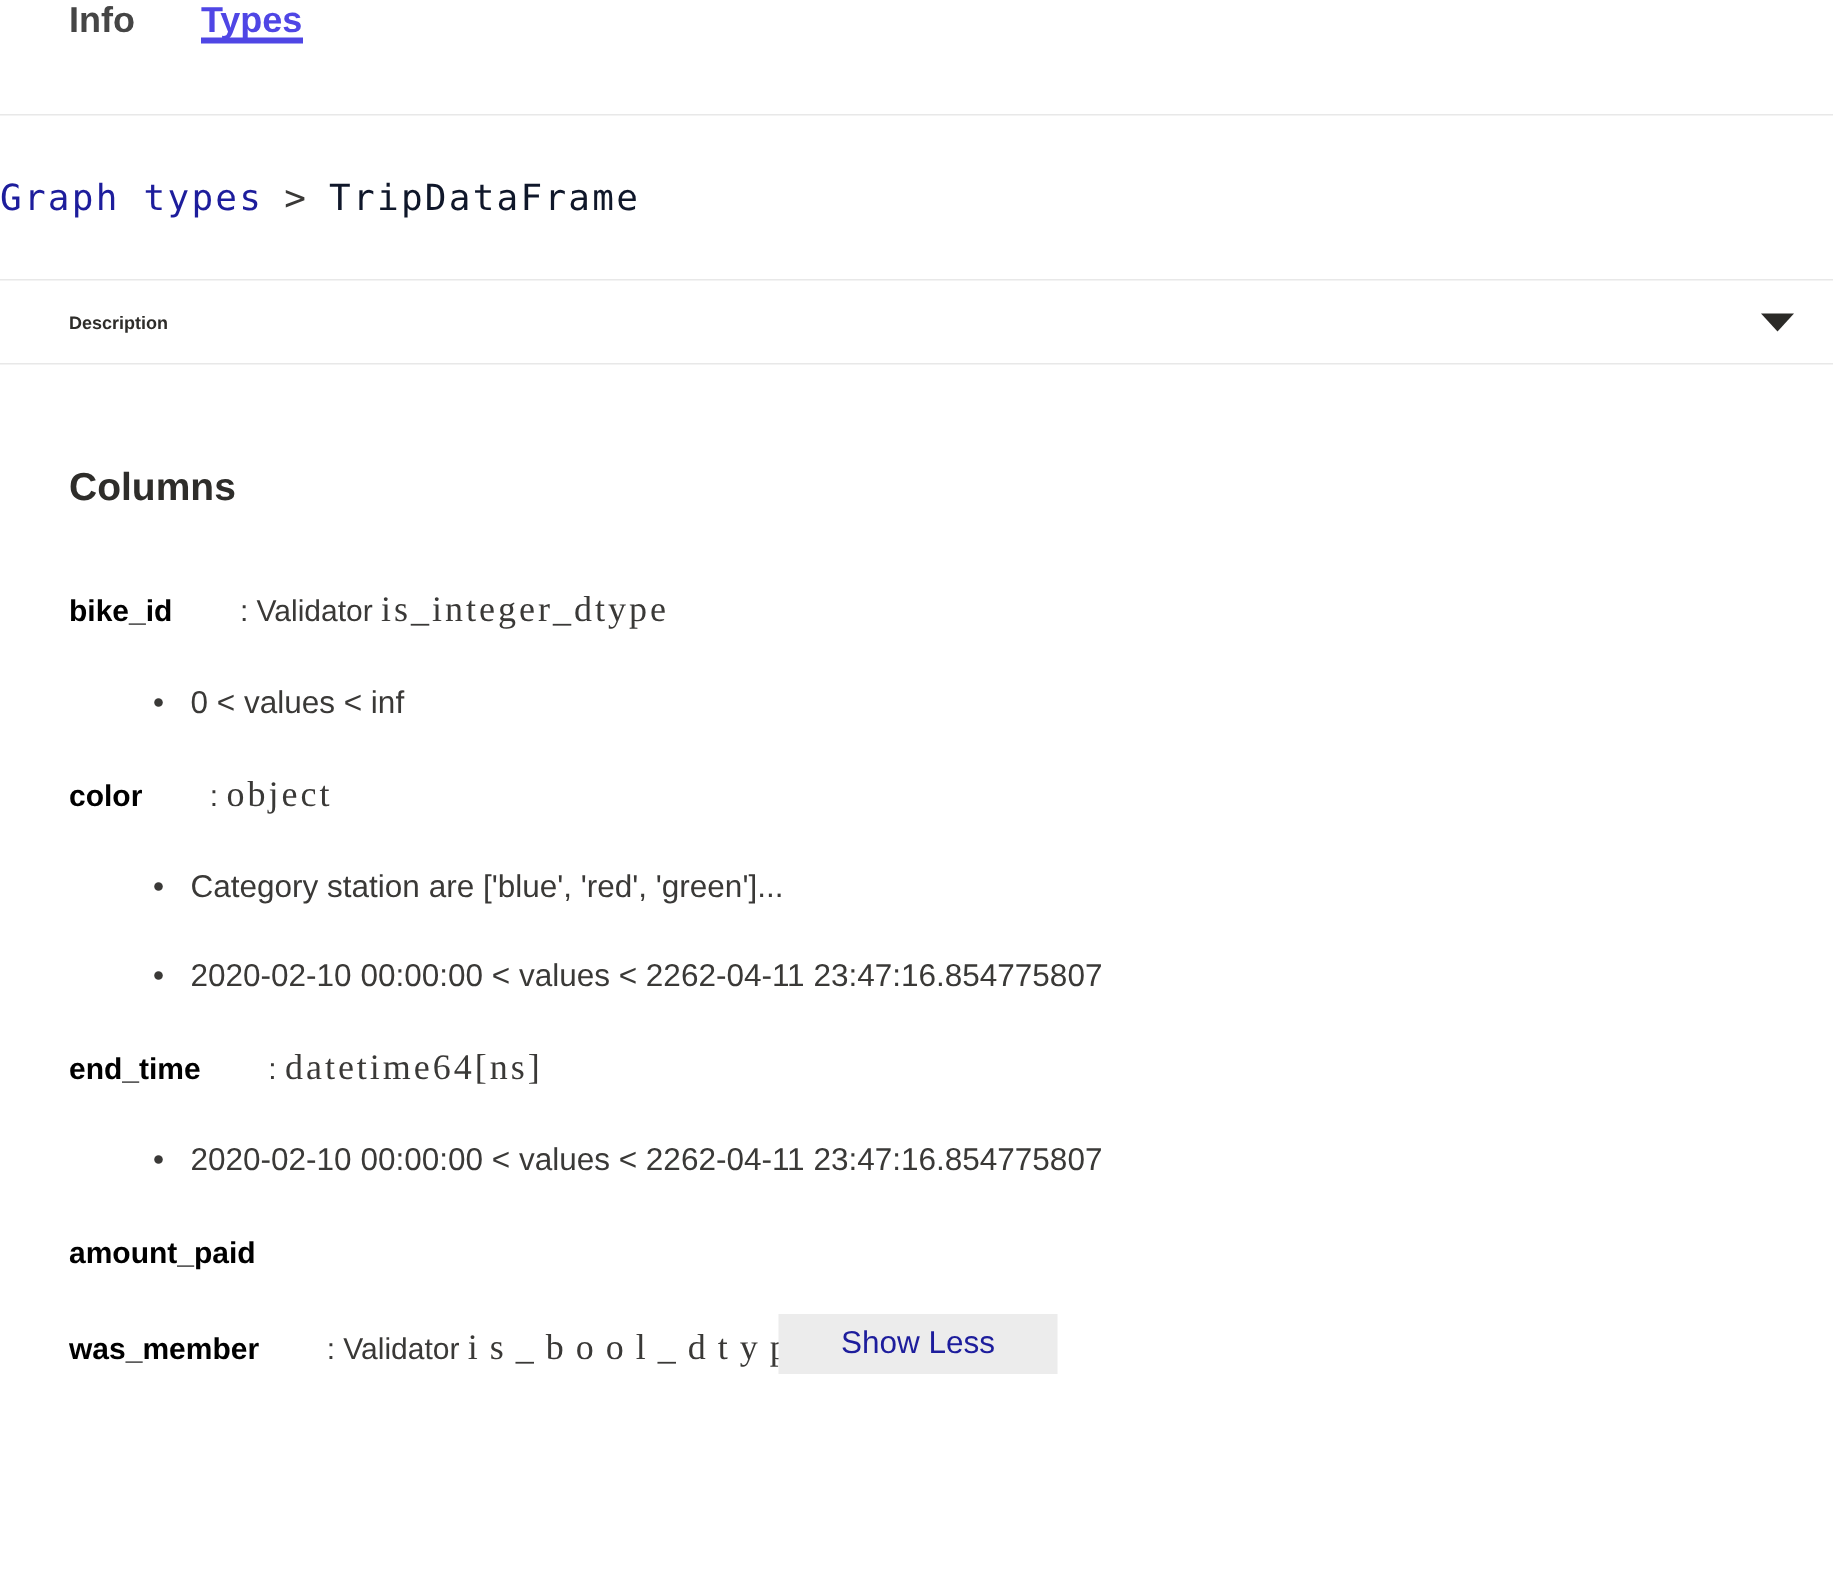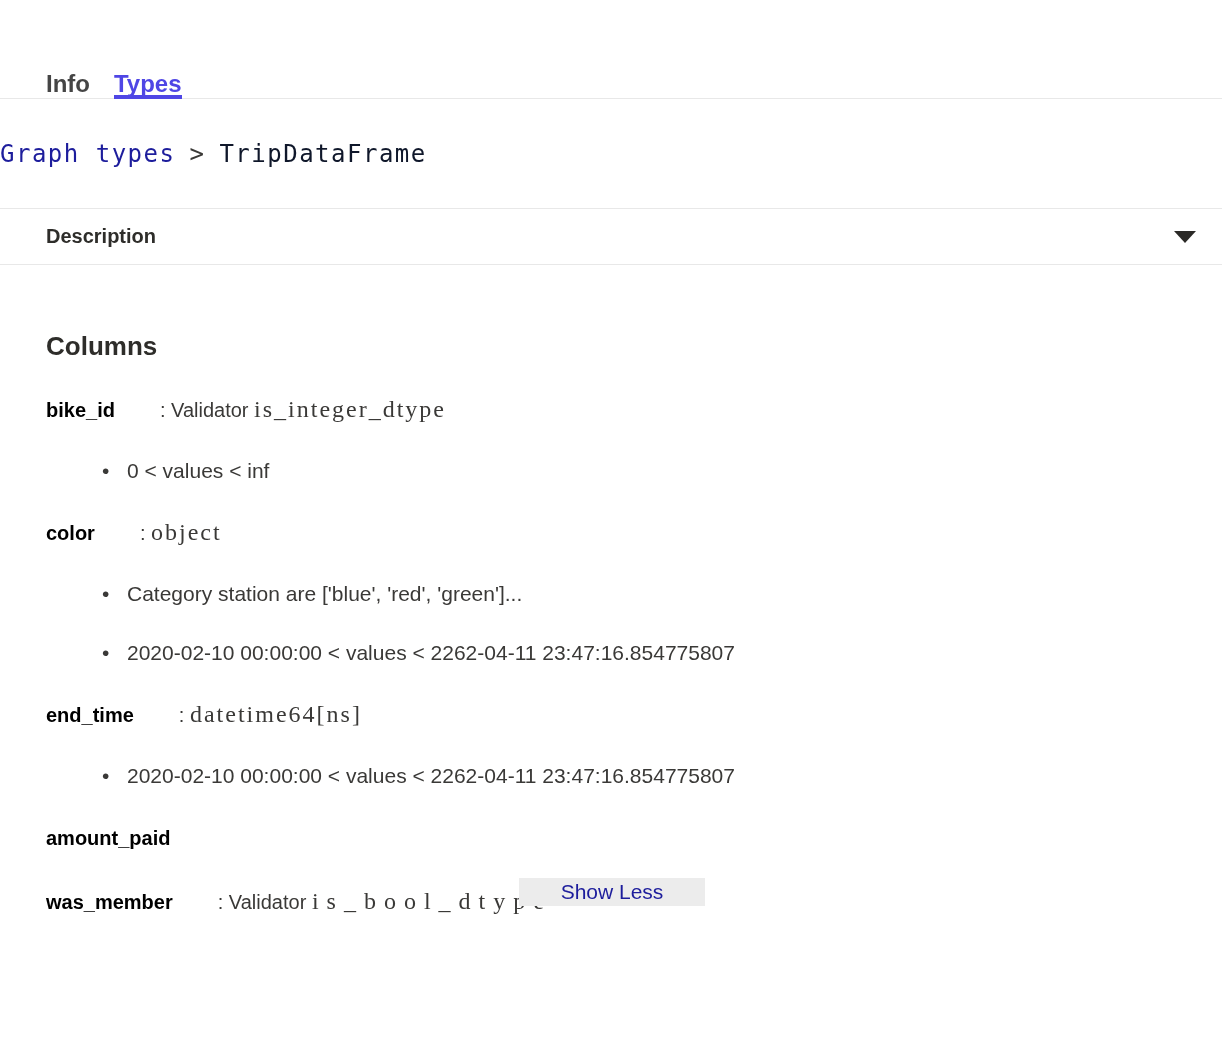--- a/index.html
+++ b/index.html
@@ -5,26 +5,26 @@
   * { margin:0; padding:0; box-sizing:border-box; }
   html,body { width:1222px; height:1062px; background:#ffffff; overflow:hidden; }
   body {
     font-family:"Liberation Sans", sans-serif;
     color:#3a3937;
     position:relative;
   }
 
   
   .tabbar {
-    height:99px;
+    height:77px;
     border-bottom:1px solid #e8e8e8;
     display:flex;
-    align-items:flex-end;
+    align-items:flex-start;
     padding-left:46px;
-    gap:24px;
+    gap:44px;
   }
   .tab {
     display:flex;
     align-items:center;
     font-size:24px;
     font-weight:600;
     color:#454545;
     cursor:pointer;
     position:relative;
   }
@@ -55,36 +55,36 @@
   .desc-row {
     height:56px;
     display:flex;
     align-items:center;
     justify-content:space-between;
     padding:0 26px 0 46px;
     border-bottom:1px solid #e8e8e8;
     cursor:pointer;
   }
   .desc-title {
-    font-size:20px;
+    font-size:12px;
     font-weight:700;
     color:#2e2d2a;
   }
   .caret-down {
     width:0; height:0;
     border-left:11px solid transparent;
     border-right:11px solid transparent;
     border-top:12px solid #2b2a27;
   }
 
   
   .content { padding:0 46px; }
   .columns-heading {
     margin-top:66px;
-    margin-bottom:32px;
+    margin-bottom:52px;
     font-size:26px;
     font-weight:700;
     color:#2e2d2a;
     line-height:31px;
   }
   .entry {
     font-size:20px;
     line-height:30px;
     margin-bottom:33px;
     position:relative;
@@ -116,21 +116,21 @@
     font-size:21px;
     color:#3a3937;
   }
 
   
   .show-less {
     position:absolute;
     left:473px;
     top:-8px;
     width:186px;
-    height:28px;
+    height:40px;
     background:#ececec;
     border:none;
     font-family:"Liberation Sans", sans-serif;
     font-size:21px;
     font-weight:500;
     color:#1d1d9c;
     cursor:pointer;
     display:flex;
     align-items:center;
     justify-content:center;

